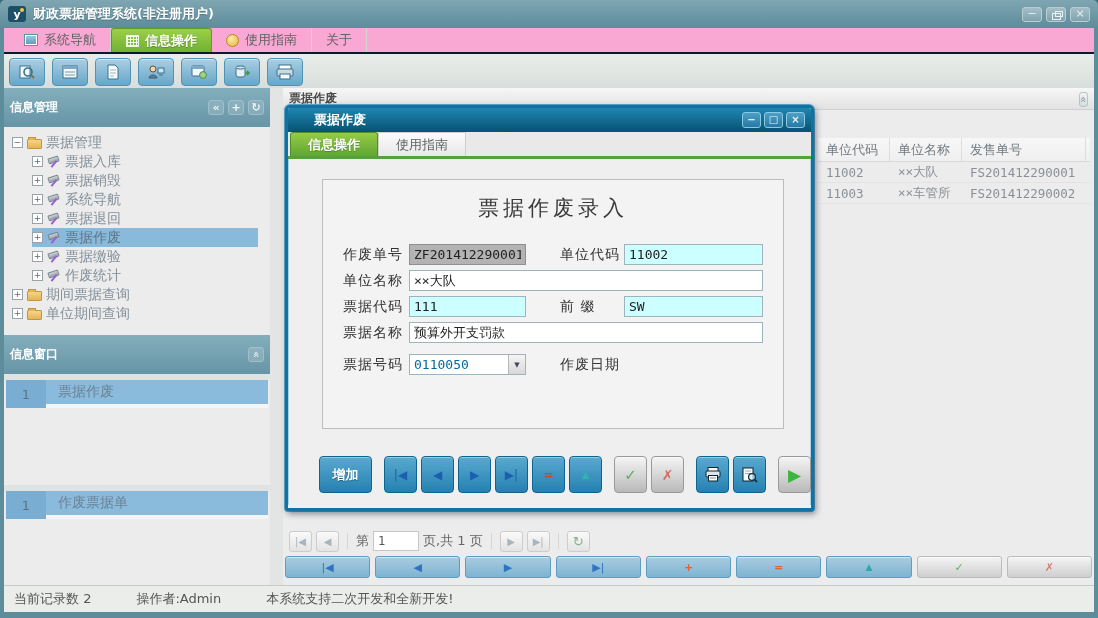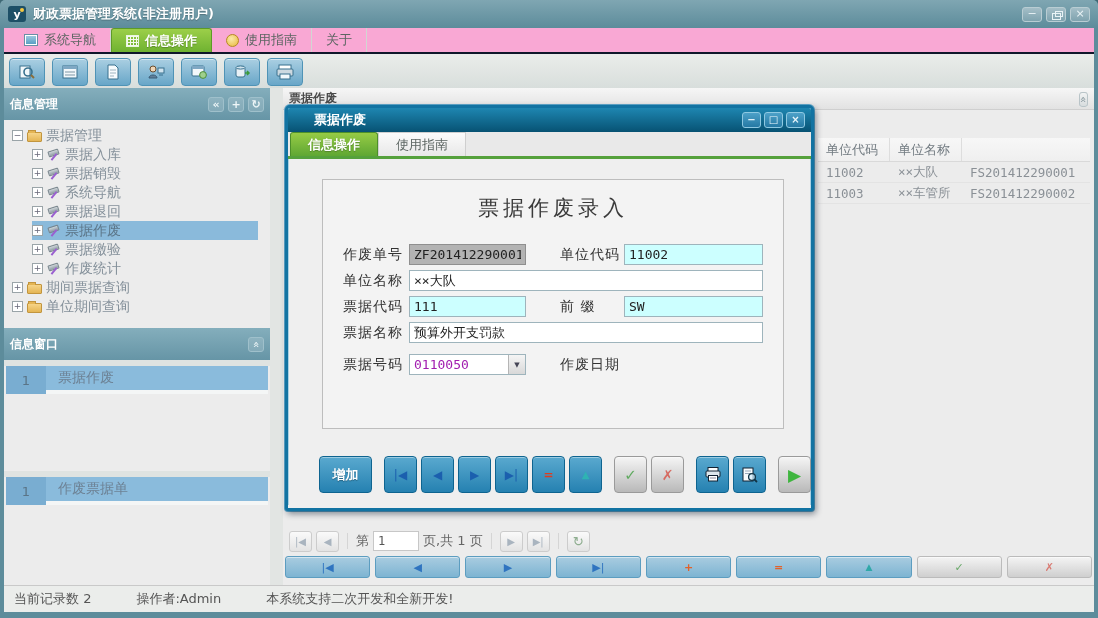--- a/index.html
+++ b/index.html
@@ -40,21 +40,21 @@
   
   .toolbar { position:absolute; left:0; top:28px; width:1090px; height:32px; background:linear-gradient(#e9ece9,#d8dedc);
     display:flex; align-items:center; gap:7px; padding-left:5px; }
   .toolbtn { width:36px; height:28px; border-radius:4px; border:1px solid #4f93b6;
     background:linear-gradient(#aacfe2,#68a6c8); display:flex; align-items:center; justify-content:center; cursor:pointer;
     box-shadow:inset 0 1px 0 rgba(255,255,255,.5); }
   .toolbtn svg { display:block; }
 
   
   .sidebar { position:absolute; left:0; top:60px; width:266px; height:497px; background:#dfe3e1; }
-  .panelhdr { height:32px; background:linear-gradient(#84aebc,#6695a6); color:#fff; font-weight:bold; font-size:12px;
+  .panelhdr { height:39px; background:linear-gradient(#84aebc,#6695a6); color:#fff; font-weight:bold; font-size:12px;
     display:flex; align-items:center; padding:0 6px; }
   .panelhdr .sp { margin-left:auto; display:flex; gap:4px; }
   .ptool { width:16px; height:15px; border:1px solid #9fc0cb; border-radius:3px; background:rgba(255,255,255,.15);
     color:#eef6f8; font-size:11px; line-height:13px; text-align:center; cursor:pointer; }
   .ptool.up { transform:none; }
   .ptool.up b { display:inline-block; transform:rotate(90deg); font-weight:normal; }
   .panelbody { background:#ececec; }
 
   
   .tree { padding:6px 0 0 8px; font-size:14px; color:#84909a; }
@@ -129,21 +129,21 @@
   .fieldset { position:absolute; left:33px; top:20px; width:462px; height:250px; background:#f3f3f3; border:1px solid #bdbdbd; padding:14px 20px 0 20px; }
   .ftitle { text-align:center; font-size:21px; color:#3a3a3a; letter-spacing:4px; margin-bottom:22px; }
   .fgrid { display:grid; grid-template-columns:66px 117px 34px 64px 1fr; row-gap:5px; align-items:center; font-size:14px; color:#333; }
   .flabel { white-space:nowrap; letter-spacing:1px; }
   .finput { height:21px; border:1px solid #9eb4bc; background:#fff; padding:0 4px; font-size:13px; color:#222;
     font-family:"DejaVu Sans Mono", monospace; width:100%; }
   .finput.cyan { background:#ccffff; }
   .finput.ro { background:#b3b3b3; border-color:#8f8f8f; }
   .span-full { grid-column:2 / 6; }
   .selectbox { position:relative; width:117px; height:21px; border:1px solid #9eb4bc; background:#fff; display:flex; align-items:center; }
-  .selectbox .val { flex:1; padding-left:4px; font-size:13px; font-family:"DejaVu Sans Mono", monospace; color:#a21caf; }
+  .selectbox .val { flex:1; padding-left:4px; font-size:13px; font-family:"DejaVu Sans Mono", monospace; color:#0369a1; }
   .selectbox .dd { width:17px; height:100%; background:linear-gradient(#f5f5f5,#d8d8d8); border-left:1px solid #b5b5b5;
     font-size:7px; color:#445; display:flex; align-items:center; justify-content:center; cursor:pointer; }
   .datebox { display:flex; align-items:center; width:100%; }
   .datebox .finput { width:112px; }
   .calbtn { width:17px; height:21px; border:1px solid #9eb4bc; border-left:none; background:linear-gradient(#fafafa,#ddd);
     display:flex; align-items:center; justify-content:center; cursor:pointer; }
   .calbtn svg { display:block; }
 
   .mtoolbar { position:absolute; left:30px; bottom:12px; display:flex; gap:4px; align-items:center; }
   .mbtn2 { height:37px; border-radius:4px; display:flex; align-items:center; justify-content:center; cursor:pointer;
@@ -342,20 +342,21 @@
     <div class="main">
       <div class="mainhdr">
         <span>票据作废</span>
         <span class="sp"><span class="ptool gray"><b>«</b></span></span>
       </div>
 
       <div class="grid">
         <div class="hd">
           <div class="c0">单位代码</div>
           <div class="c1">单位名称</div>
+          <div class="c2">发售单号</div>
         </div>
         <div class="rw">
           <div class="c0">11002</div>
           <div class="c1">××大队</div>
           <div class="c2">FS201412290001</div>
         </div>
         <div class="rw">
           <div class="c0">11003</div>
           <div class="c1">××车管所</div>
           <div class="c2">FS201412290002</div>

